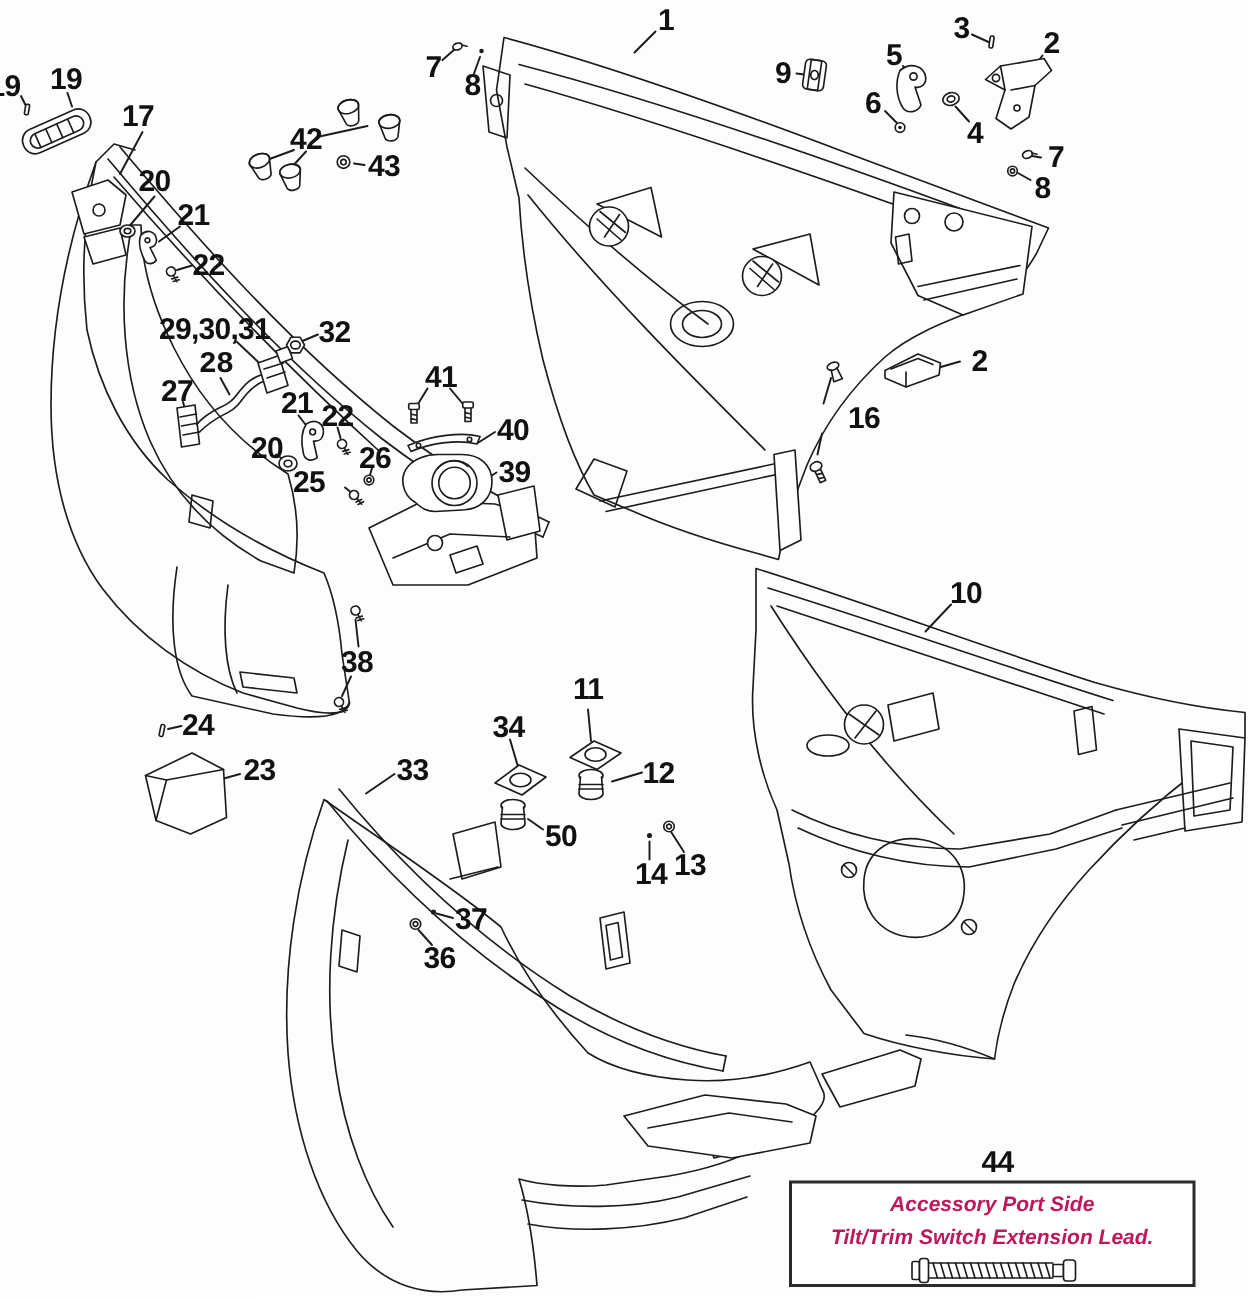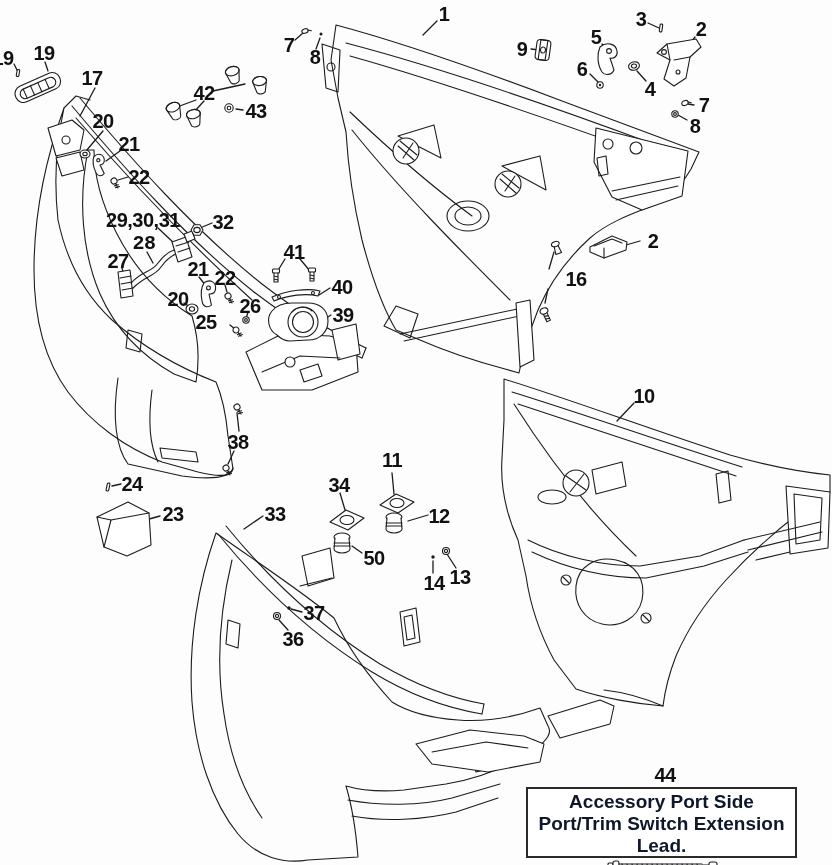--- a/index.html
+++ b/index.html
@@ -13,21 +13,21 @@
   .callout{
     position:absolute;transform:translate(-50%,-50%);
     font-weight:bold;font-size:20px;line-height:20px;color:#111;
     letter-spacing:-0.5px;white-space:nowrap;
   }
   .caption-box{
     position:absolute;left:526px;top:787px;width:271px;height:71px;
     border:2px solid #2a2a2a;background:#ffffff;box-sizing:border-box;
     text-align:center;padding-top:2px;
   }
-  .caption-line{font-weight:bold;font-size:19px;line-height:22px;color:#0f172a;}
+  .caption-line{font-weight:bold;font-size:14px;line-height:22px;color:#be185d;font-style:italic;}
   .lead-art{display:block;margin:2px auto 0 auto;}
   
   .ln{stroke:#1c1c1c;stroke-width:1.1;fill:none;stroke-linejoin:round;stroke-linecap:round;}
   .lnw{stroke:#1c1c1c;stroke-width:1.1;fill:#ffffff;stroke-linejoin:round;stroke-linecap:round;}
   .dot{fill:#1c1c1c;stroke:none;}
   .leader{stroke:#1c1c1c;stroke-width:1.3;stroke-linecap:round;}
 </style>
 </head>
 <body>
 
@@ -438,21 +438,21 @@
       <div class="callout" style="left: 343px; top: 315px;">39</div>
       <div class="callout" style="left: 342px; top: 287px;">40</div>
       <div class="callout" style="left: 294px; top: 252px;">41</div>
       <div class="callout" style="left: 204px; top: 93px;">42</div>
       <div class="callout" style="left: 256px; top: 111px;">43</div>
       <div class="callout" style="left: 665px; top: 775px;">44</div>
     </div>
 
   <div class="caption-box">
     <div class="caption-line">Accessory Port Side</div>
-    <div class="caption-line">Port/Trim Switch Extension Lead.</div>
+    <div class="caption-line">Tilt/Trim Switch Extension Lead.</div>
     <svg class="lead-art" width="120" height="20" viewBox="0 0 120 20">
       <rect class="lnw" x="6" y="4" width="5" height="12" rx="1"></rect>
       <rect class="lnw" x="11" y="2" width="6" height="16" rx="2"></rect>
       <path class="ln" d="M17,5 L100,5 M17,15 L100,15"></path>
       <path class="ln" d="M20,5 L23,15 M25,5 L28,15 M30,5 L33,15 M35,5 L38,15 M40,5 L43,15 M45,5 L48,15 M50,5 L53,15 M55,5 L58,15 M60,5 L63,15 M65,5 L68,15 M70,5 L73,15 M75,5 L78,15 M80,5 L83,15 M85,5 L88,15 M90,5 L93,15 M95,5 L98,15"></path>
       <rect class="lnw" x="100" y="6" width="7" height="8"></rect>
       <rect class="lnw" x="107" y="3" width="8" height="14" rx="2"></rect>
     </svg>
   </div>
 </div>

